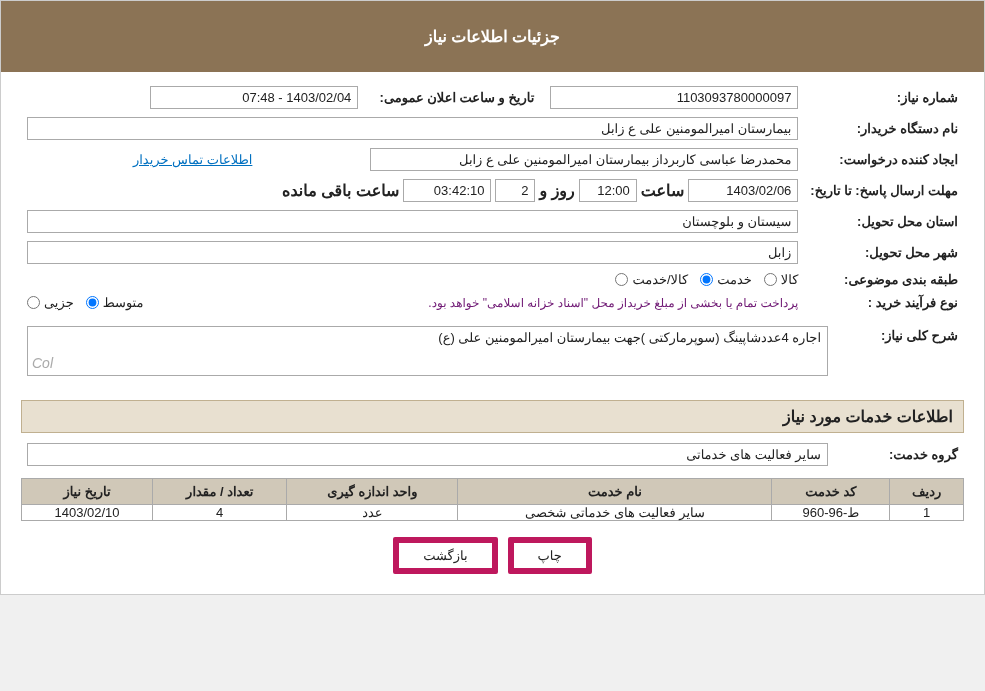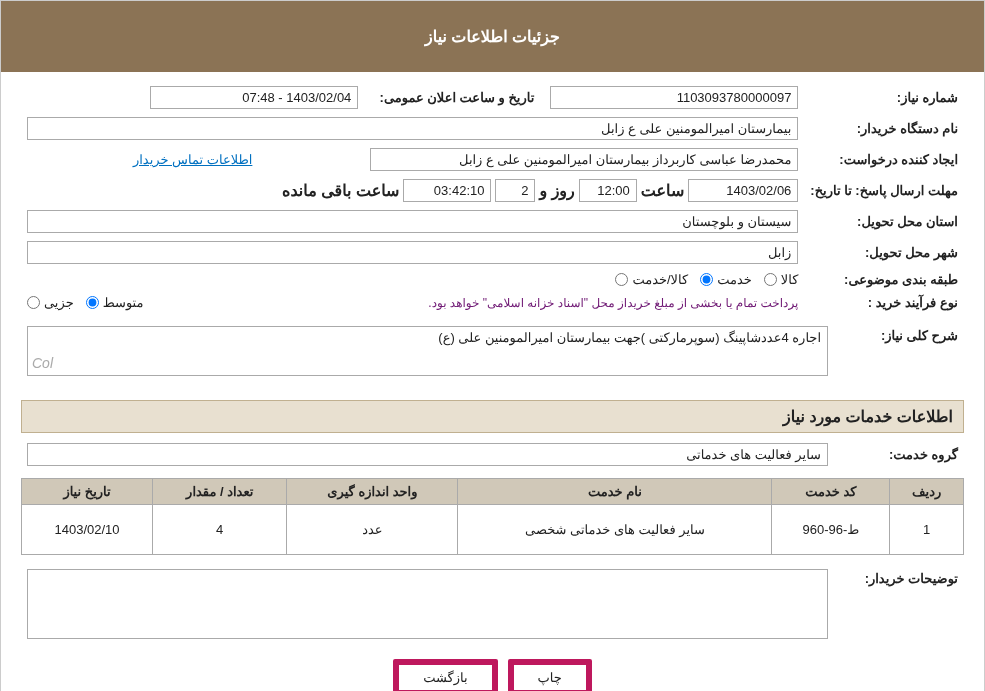--- a/index.html
+++ b/index.html
@@ -103,21 +103,21 @@
     }
     .data-table th {
       background: #d0c8b8;
       border: 1px solid #aaa;
       padding: 5px 8px;
       text-align: center;
       font-weight: bold;
     }
     .data-table td {
       border: 1px solid #aaa;
-      padding: 17px 8px;
+      padding: 0 8px;
       text-align: center;
     }
     .data-table tr:nth-child(even) { background: #f9f9f9; }
     .textarea-box {
       width: 100%;
       border: 1px solid #aaa;
       background: #fff;
       min-height: 70px;
       padding: 4px 6px;
       resize: none;
@@ -312,30 +312,20 @@
       <td>1</td>
       <td>ط-96-960</td>
       <td>سایر فعالیت های خدماتی شخصی</td>
       <td>عدد</td>
       <td>4</td>
       <td>1403/02/10</td>
     </tr>
         </tbody>
     </table>
 
-    <table class="info-table">
-      <tbody>
-          <tr>
-        <td class="label-cell" style="vertical-align:top; padding-top:6px;">توضیحات خریدار:</td>
-        <td>
-          <textarea class="textarea-box" style="font-family: Tahoma, Arial, sans-serif;"></textarea>
-        </td>
-      </tr>
-    </tbody>
-      </table>
 
     <div class="button-bar">
       <button class="btn btn-print">چاپ</button>
       <button class="btn btn-back">بازگشت</button>
     </div>
 
   </div>
 </div>
 
 </body></html>

